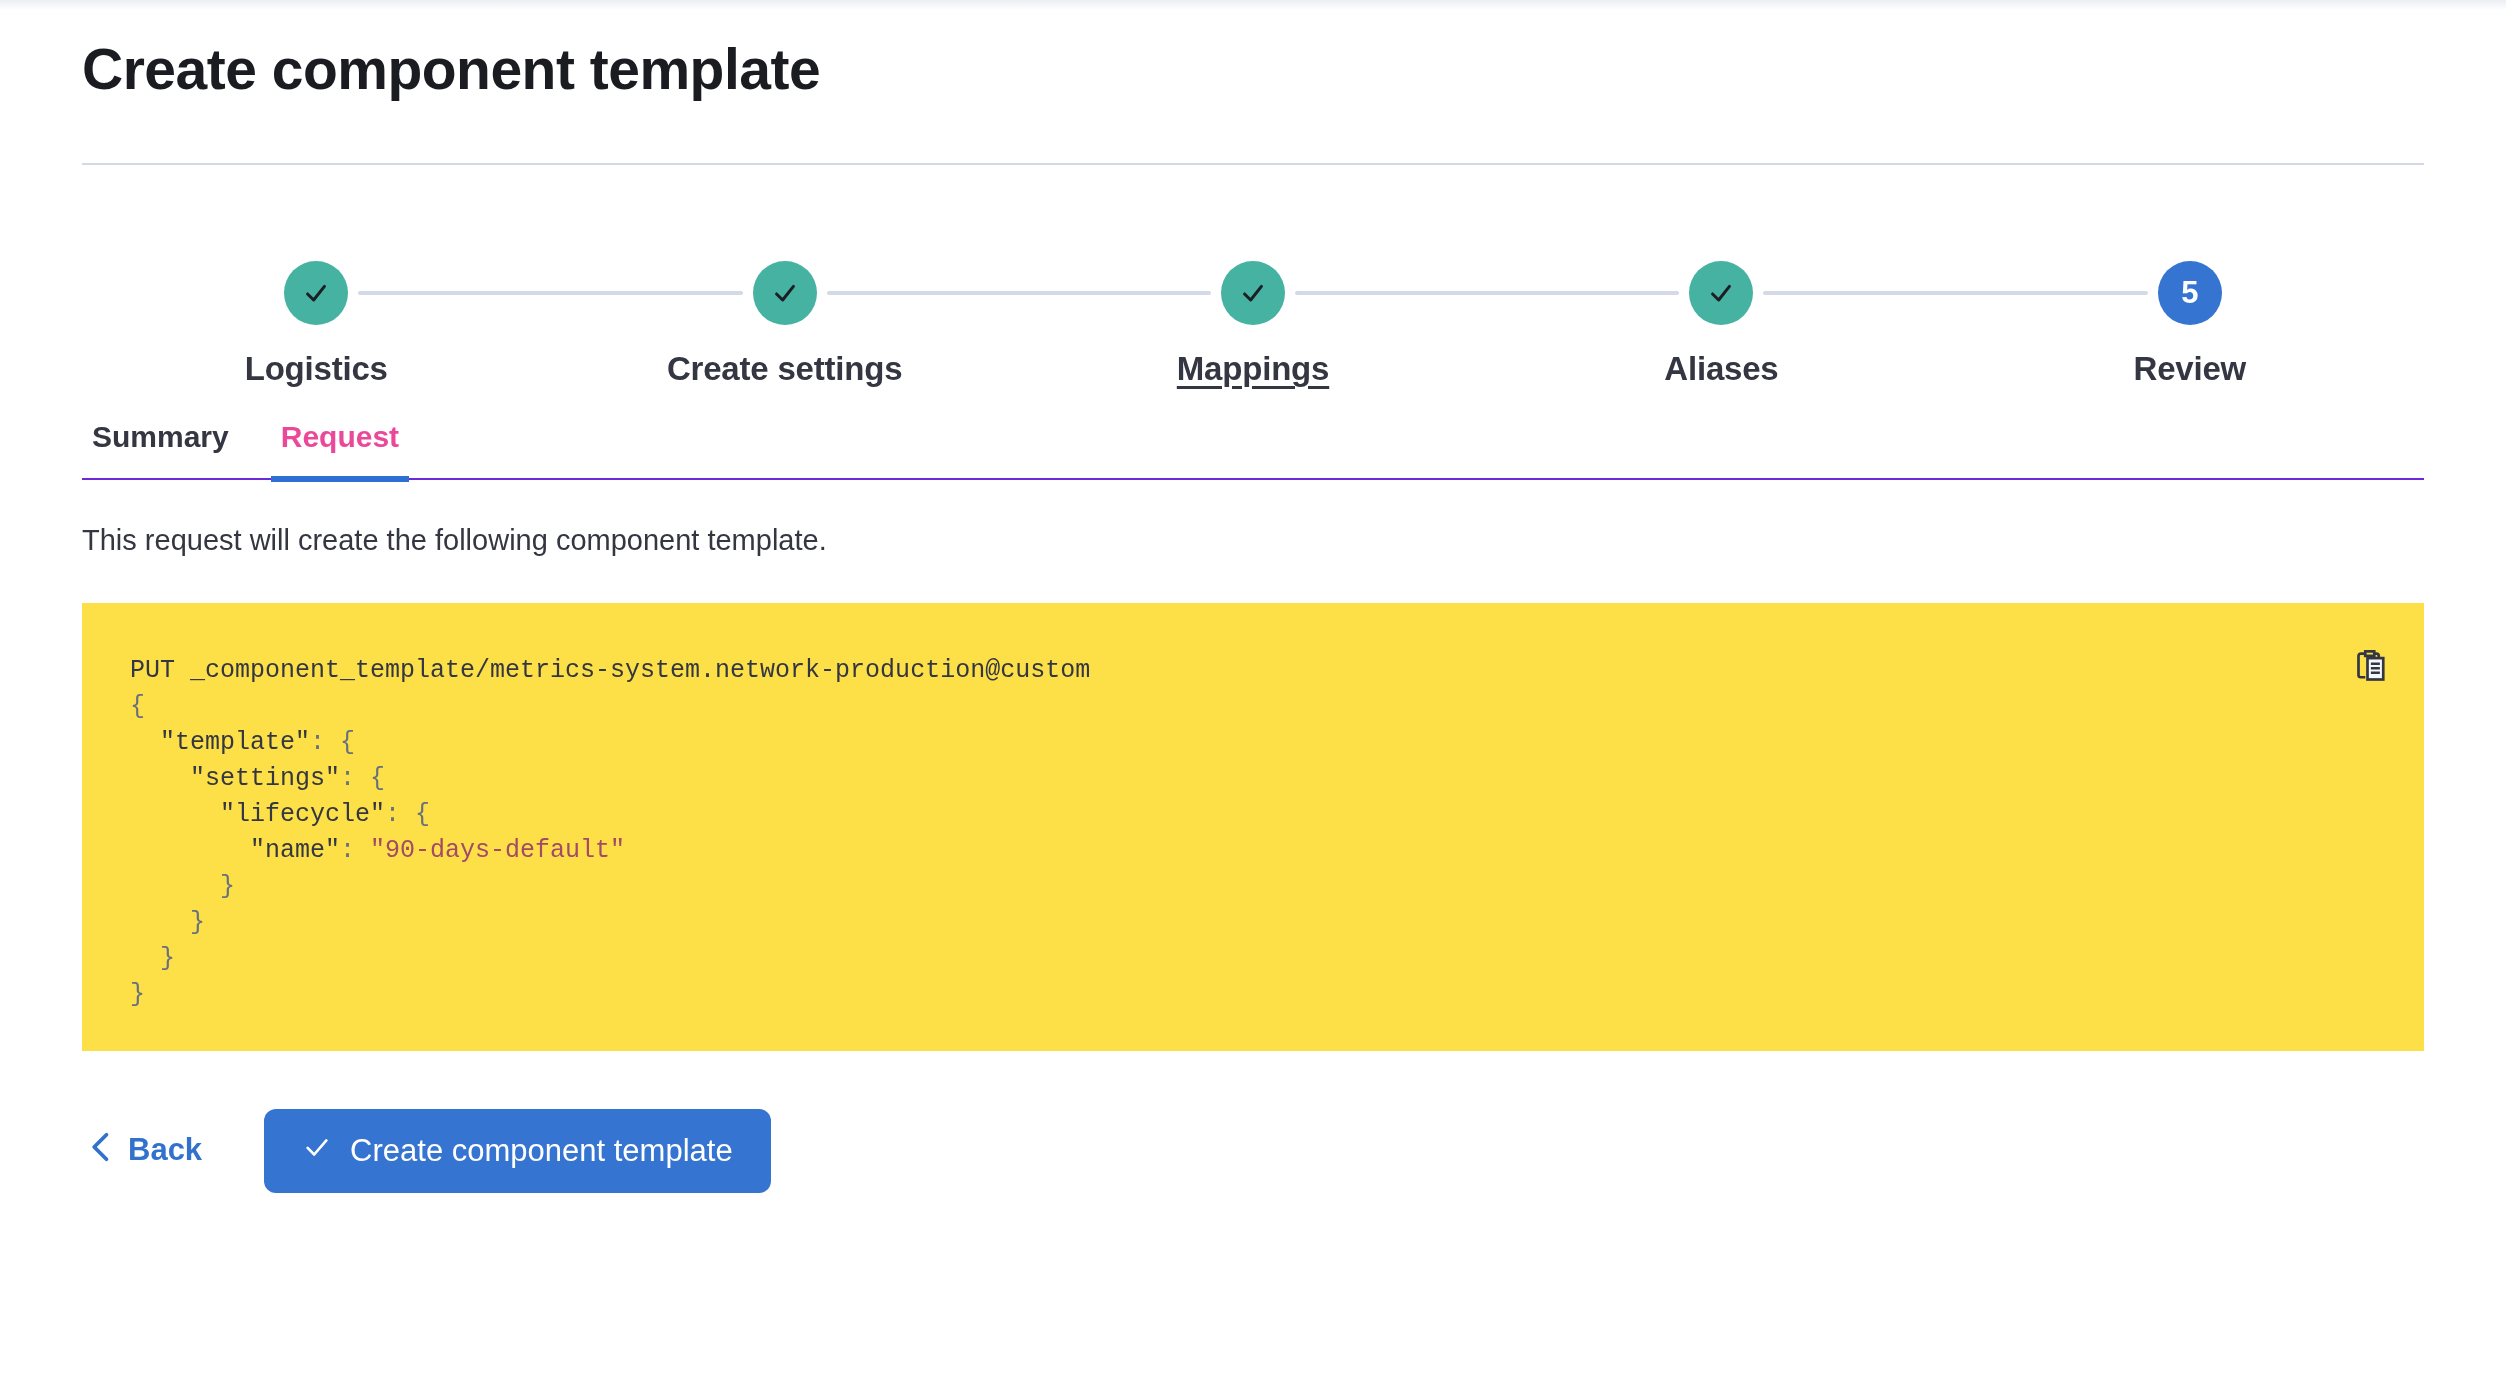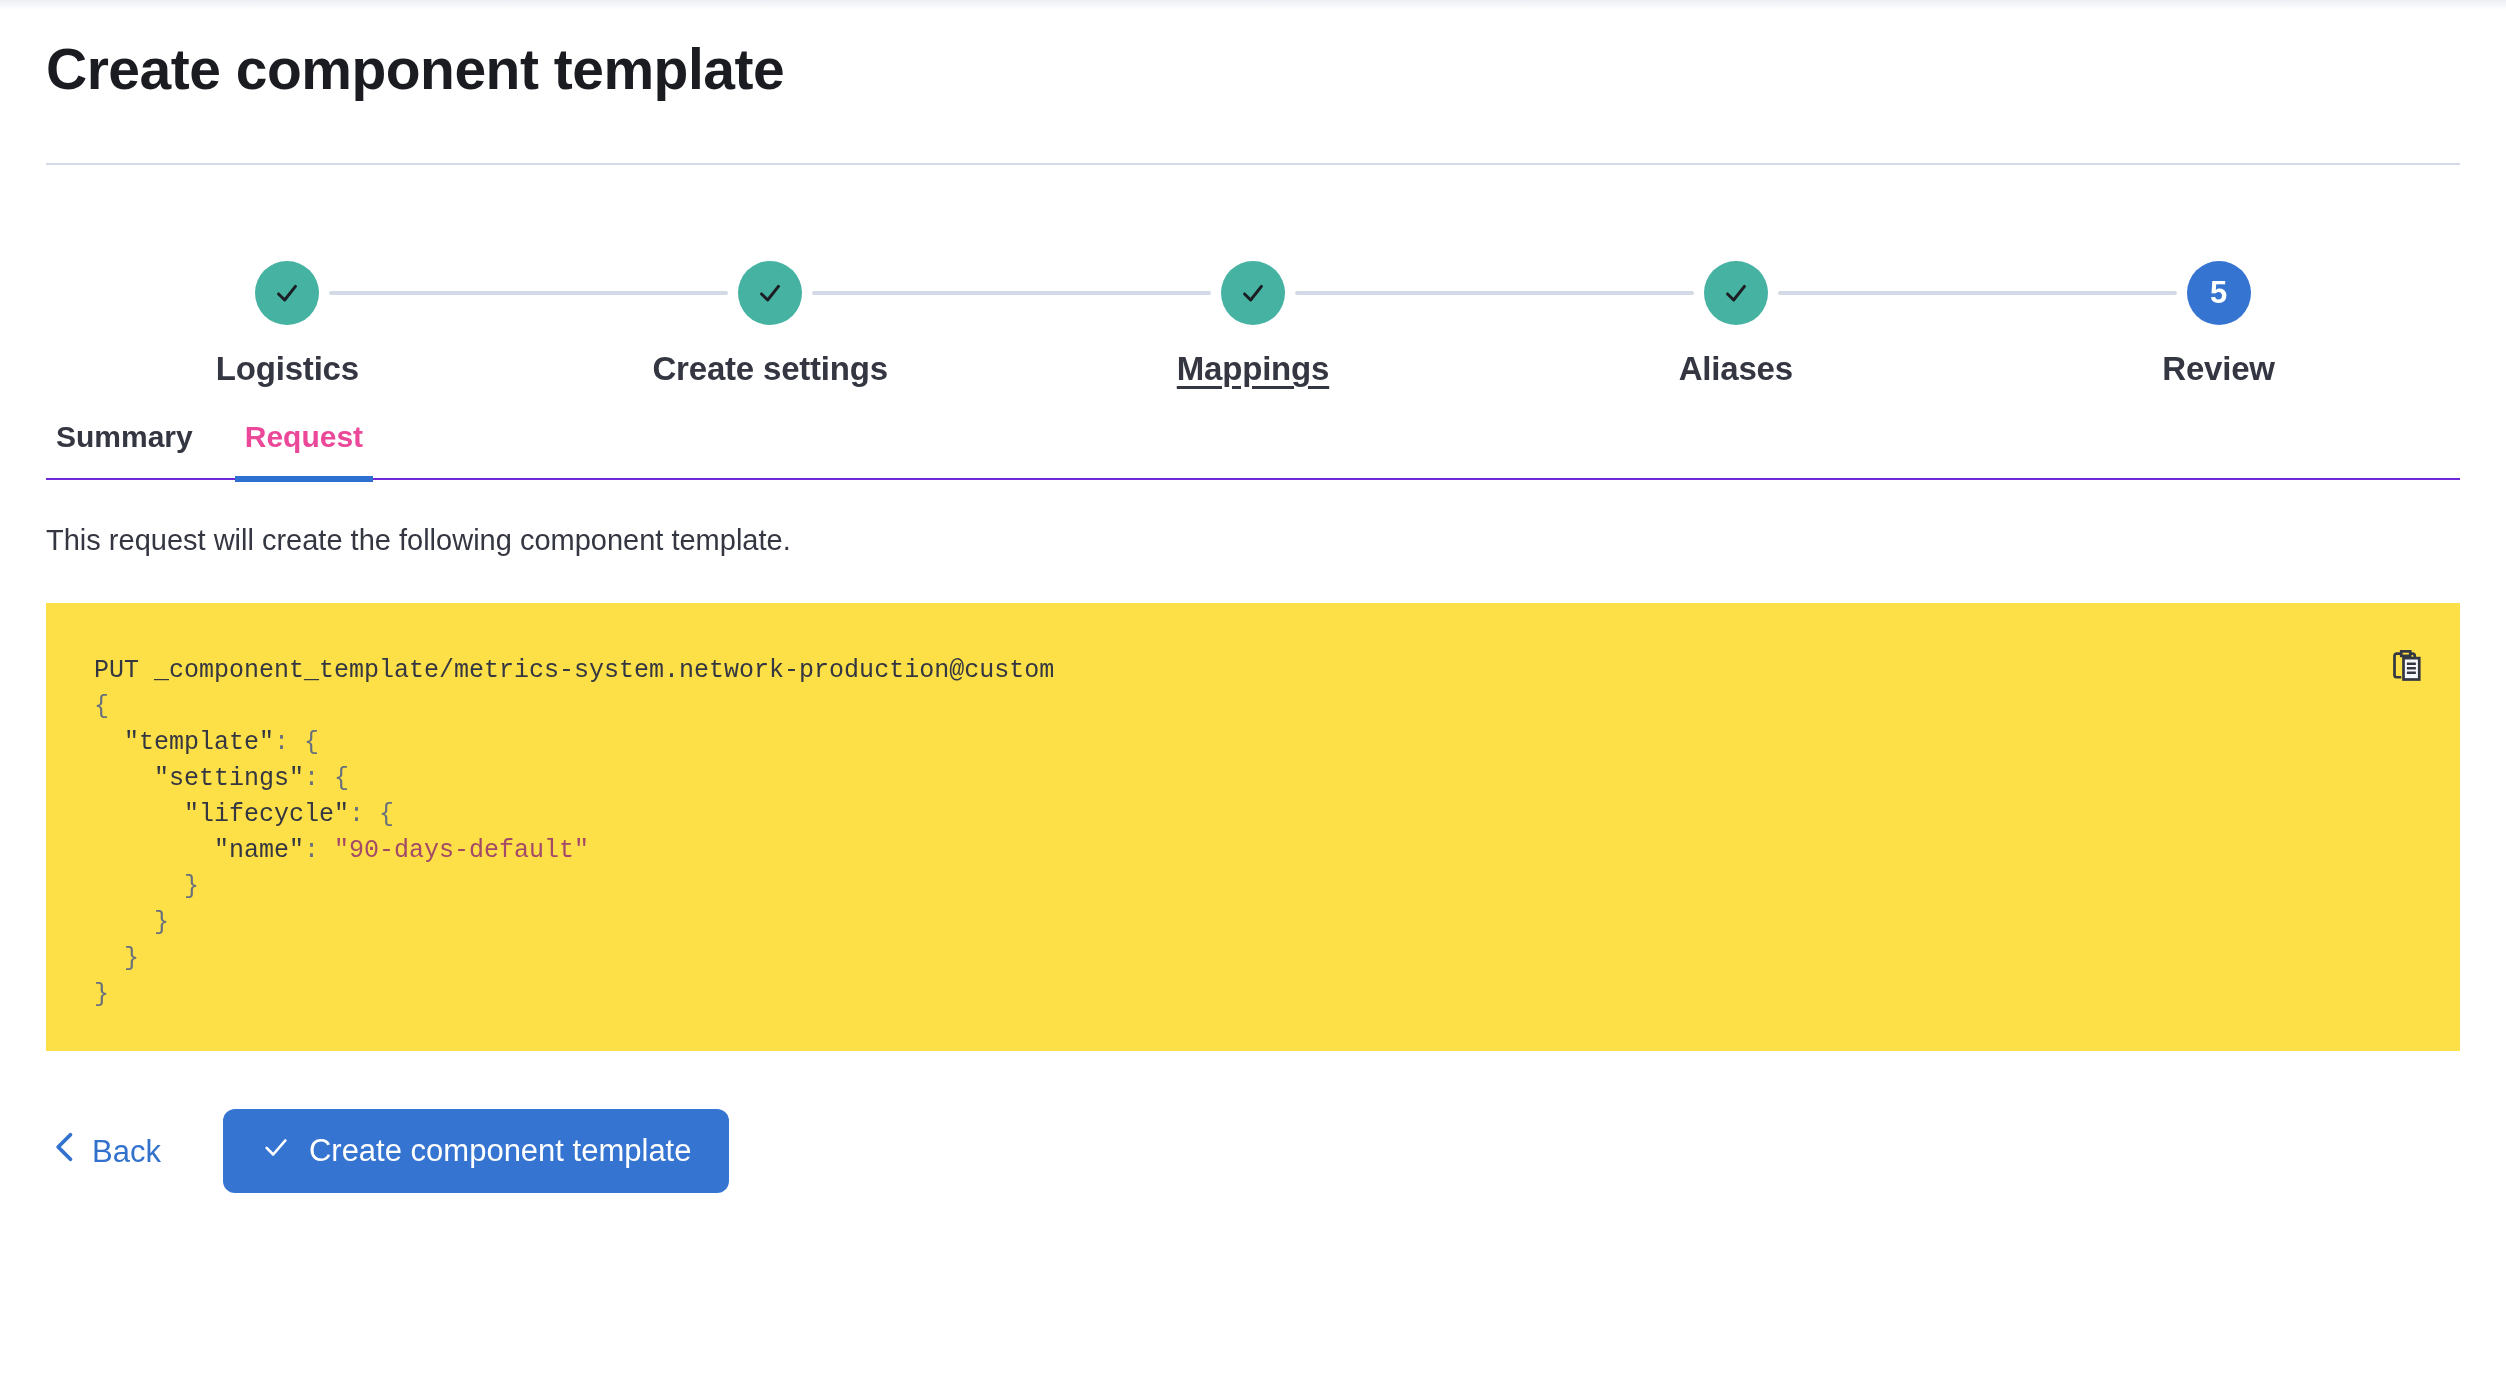--- a/index.html
+++ b/index.html
@@ -8,21 +8,21 @@
     height: 1388px;
     overflow: hidden;
     background: #ffffff;
     font-family: "Liberation Sans", sans-serif;
     color: #343741;
   }
   .top-fade {
     position: absolute; top: 0; left: 0; right: 0; height: 10px;
     background: linear-gradient(to bottom, #eceef3, rgba(255,255,255,0));
   }
-  .page { padding: 0 46px; position: relative; }
+  .page { padding: 0 82px; position: relative; }
 
   
   .page-title {
     margin: 0; padding-top: 34px;
     font-size: 57px; line-height: 1.25; font-weight: 700;
     color: #1a1c21; letter-spacing: -0.5px;
   }
   .title-divider { margin-top: 58px; border: none; border-top: 2px solid #d3dae6; }
 
   
@@ -98,22 +98,22 @@
     position: absolute; top: 44px; right: 32px;
     width: 40px; height: 40px;
     background: transparent; border: none; padding: 0;
     cursor: pointer;
   }
   .copy-btn svg { width: 36px; height: 36px; }
 
   
   .footer { display: flex; align-items: center; margin-top: 58px; }
   .back-link {
-    display: flex; align-items: flex-end; gap: 14px;
-    color: #3272cd; font-size: 31px; font-weight: 400;
+    display: flex; align-items: flex-start; gap: 14px;
+    color: #3272cd; font-size: 31px; font-weight: 700;
     cursor: pointer; padding: 10px 6px;
   }
   .back-link svg { width: 26px; height: 30px; }
   .create-btn {
     margin-left: 56px;
     display: flex; align-items: center; gap: 18px;
     background: #3574d1; color: #ffffff;
     border: none; border-radius: 12px;
     height: 84px; padding: 0 38px;
     font-family: "Liberation Sans", sans-serif;

